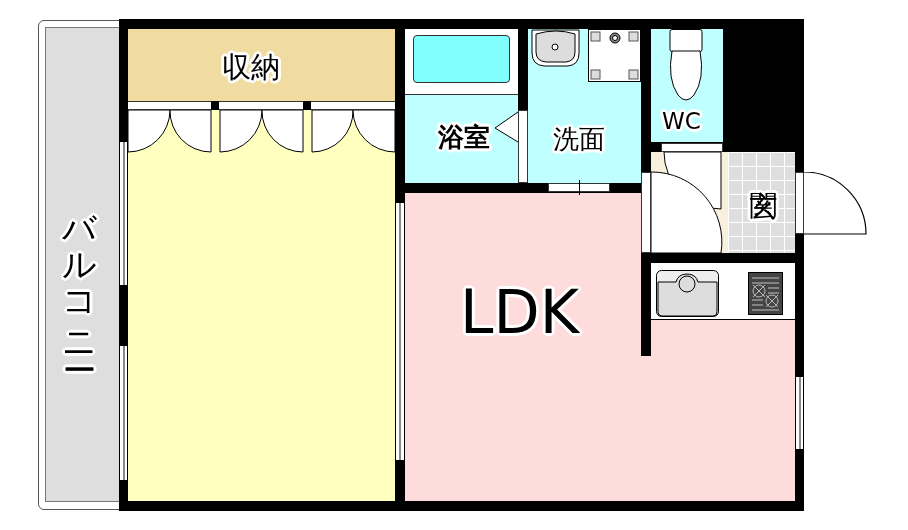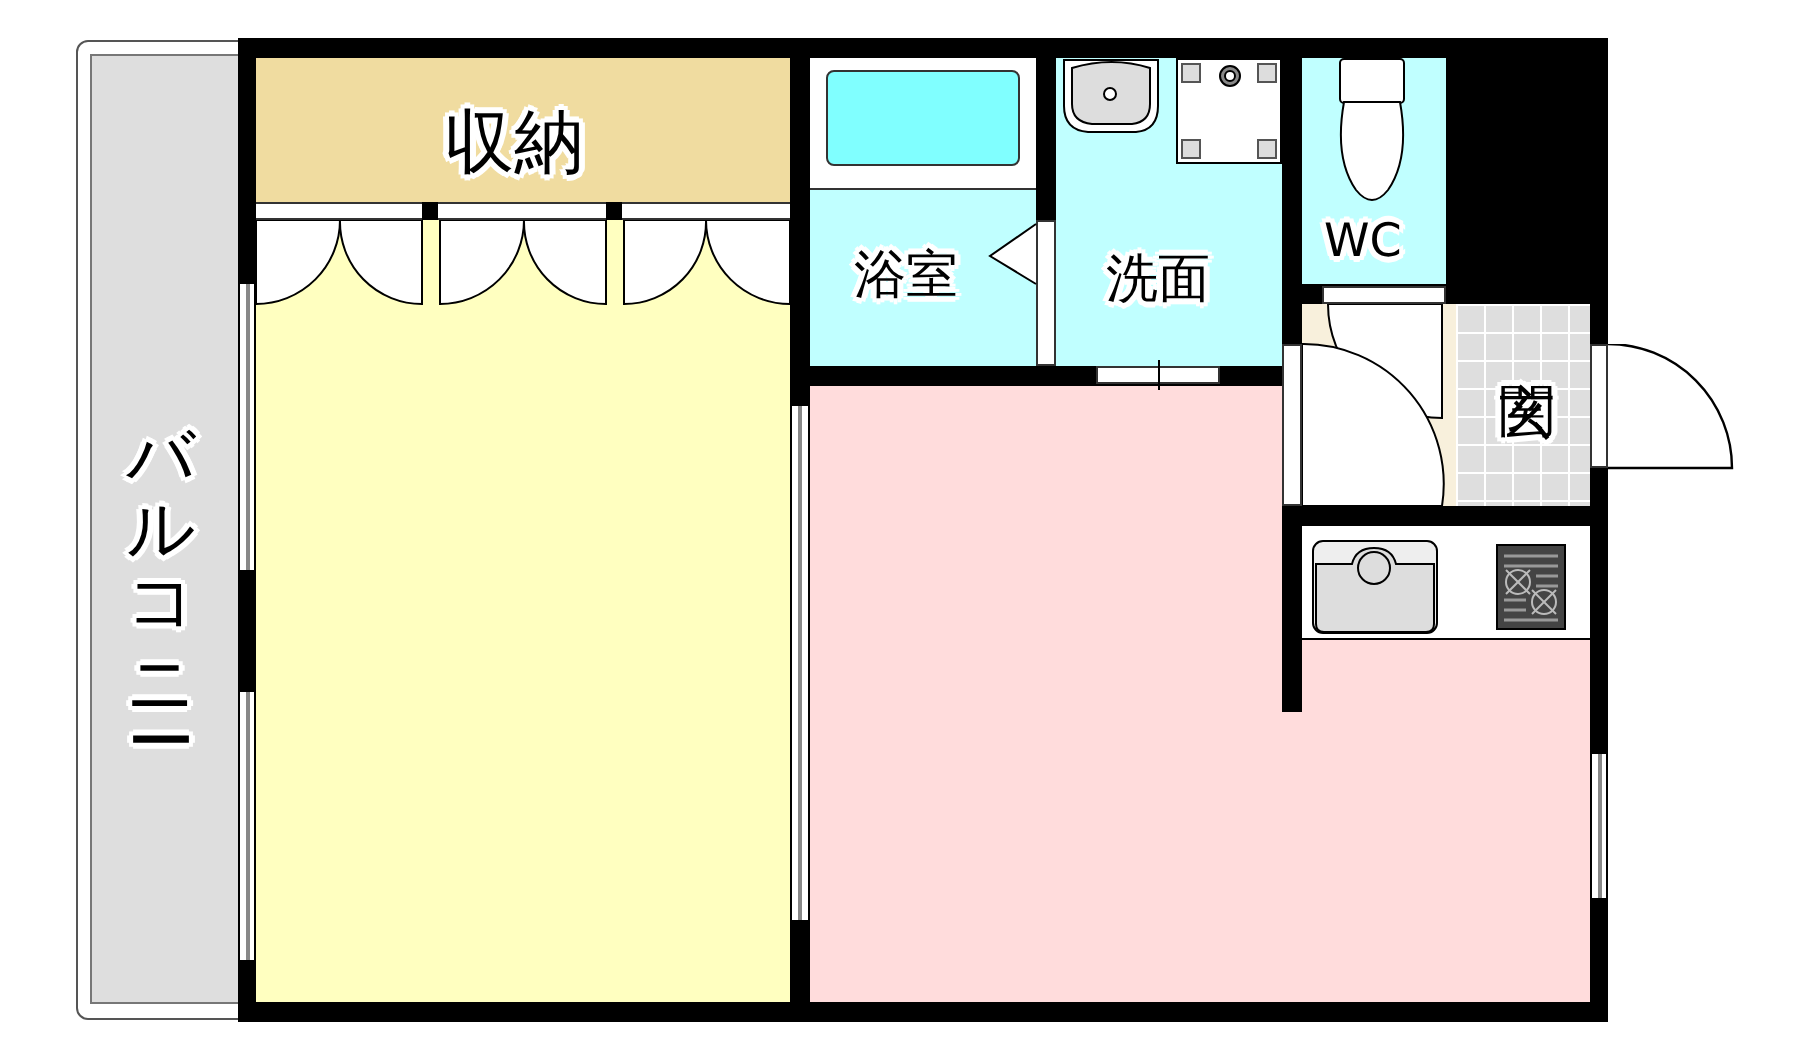--- a/index.html
+++ b/index.html
@@ -137,19 +137,20 @@
     <g fill="none" stroke="#bbb" stroke-width="1">
       <circle cx="11" cy="19" r="6"></circle>
         <line x1="5" y1="13" x2="17" y2="25"></line>
         <line x1="17" y1="13" x2="5" y2="25"></line>
       <circle cx="24" cy="29" r="6"></circle>
         <line x1="18" y1="23" x2="30" y2="35"></line>
         <line x1="30" y1="23" x2="18" y2="35"></line>
     </g>
   </svg>
 
-  <div class="lbl" style="left:222px;top:48px;font-size:35px;">収納</div>
-  <div class="lbl" style="left:427px;top:120px;font-size:26px;">浴室</div>
+  <div class="lbl" style="left:222px;top:48px;font-size:29px;">収納</div>
+  <div class="lbl" style="left:460px;top:280px;font-size:60px;line-height:64px;">LDK</div>
+  <div class="lbl" style="left:438px;top:120px;font-size:26px;font-weight:bold;">浴室</div>
   <div class="lbl" style="left:553px;top:122px;font-size:26px;">洗面</div>
   <div class="lbl" style="left:662px;top:108px;font-size:23px;">WC</div>
   <div class="lbl vert" style="left:746px;top:168px;font-size:28px;line-height:34px;">玄関</div>
 
 </div>
 
 </body></html>

